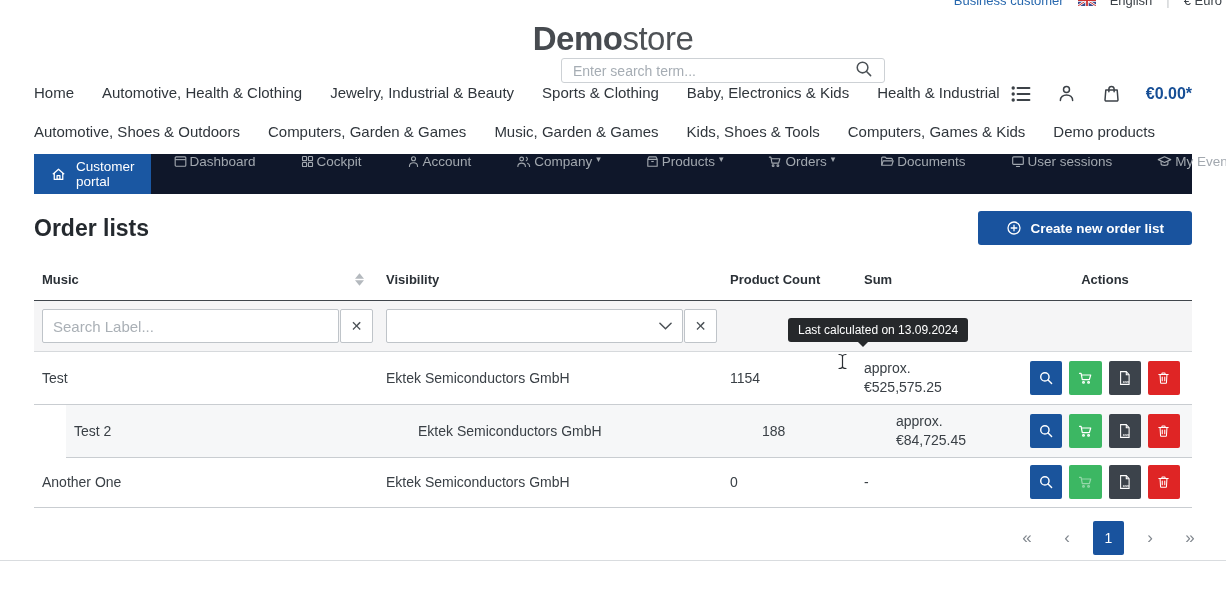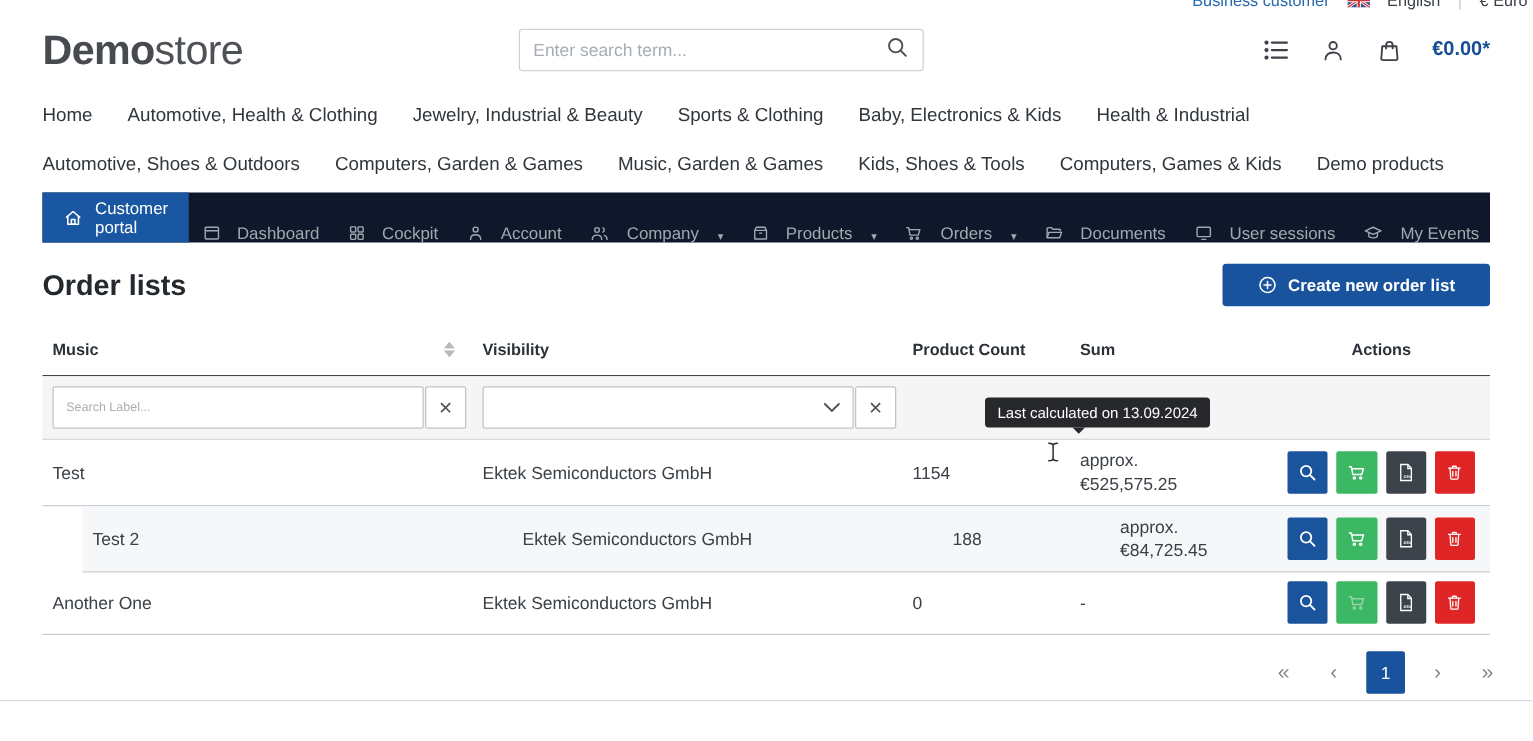--- a/index.html
+++ b/index.html
@@ -8,61 +8,61 @@
   .container { padding:0 34px; }
 
   
   .topstrip { height:9px; overflow:hidden; }
   .topstrip-inner { height:20px; margin-top:-10px; display:flex; justify-content:flex-end; align-items:center; gap:14px; font-size:13px; color:#3c4248; padding-right:4px; }
   .topstrip a { color:#2868ae; text-decoration:none; }
   .flag { width:18px; height:12px; border-radius:2px; display:inline-block; }
   .tdivider { color:#c6cacd; }
 
   
-  .hdr { display:flex; align-items:center; margin-top:11px; height:40px; }
+  .hdr { display:flex; align-items:center; margin-top:11px; height:40px;flex-direction:column; }
   .logo { font-size:33px; color:#4e5256; font-weight:300; letter-spacing:-0.5px; cursor:pointer; }
   .logo b { font-weight:800; color:#474b50; }
   .searchwrap { width:324px; height:34px; border:1px solid #cdd1d5; border-radius:3px; display:flex; align-items:center; padding:0 11px; margin-left:220px; background:#fff; }
   .searchwrap input { flex:1; border:none; outline:none; font-size:14px; color:#333; font-family:inherit; }
   .searchwrap input::placeholder { color:#a6adb4; }
   .hdr-icons { display:flex; align-items:center; gap:24px; margin-left:auto; color:#3c4248; }
   .hdr-icons .icon { cursor:pointer; display:flex; }
   .price { color:#174f96; font-weight:700; font-size:16px; cursor:pointer; }
 
   
   .nav1, .nav2 { display:flex; gap:28px; font-size:15px; color:#30363c; }
   .nav1 { margin-top:24px; }
   .nav2 { margin-top:22px; }
   .nav1 span, .nav2 span { cursor:pointer; white-space:nowrap; }
 
   
   .portalbar { margin-top:14px; height:40px; background:#0f172a; display:flex; align-items:stretch; color:#a2a8af; font-size:13.5px; }
   .portal-active { background:#1a57a2; color:#fff; display:flex; align-items:center; gap:9px; padding:0 16px; font-weight:500; cursor:pointer; }
-  .portal-item { display:flex; align-items:flex-end; gap:13px; padding:0 11px; cursor:pointer; white-space:nowrap; }
+  .portal-item { display:flex; align-items:flex-start; gap:2px; padding:0 22px; cursor:pointer; white-space:nowrap; }
   .portal-item .caret { font-size:9px; margin-left:2px; }
   .portalbar svg { flex:none; }
 
   
   .titlerow { display:flex; align-items:center; justify-content:space-between; margin-top:17px; }
   .titlerow h1 { font-size:23px; font-weight:800; color:#24292e; }
   .create-btn { background:#19539e; color:#fff; border:none; font-family:inherit; font-size:13.5px; font-weight:700; height:34px; padding:0 28px; border-radius:3px; display:flex; align-items:center; gap:8px; cursor:pointer; }
 
   
   .tablewrap { position:relative; margin-top:15px; }
   .tgrid { display:grid; grid-template-columns:344px 344px 134px 1fr 170px; }
   .thead { font-size:13px; font-weight:700; color:#2b3137; padding:12px 0 13px; border-bottom:1px solid #40464c; }
   .thead > div { padding-left:8px; }
   .th-label { display:flex; align-items:center; justify-content:space-between; padding-right:14px; }
   .th-actions { text-align:center; padding-right:12px; }
   .sort { cursor:pointer; display:flex; flex-direction:column; gap:1px; }
 
   .filterrow { background:#f5f5f6; padding:8px 0; border-bottom:1px solid #d6d9dc; align-items:center; }
   .fcell { padding-left:8px; display:flex; }
   .fld { height:34px; border:1px solid #bfc4c9; background:#fff; }
-  .filterrow input.fld { width:297px; border-radius:2px; padding:0 10px; font-size:10px; color:#333; outline:none; font-family:inherit; }
+  .filterrow input.fld { width:297px; border-radius:2px; padding:0 10px; font-size:15px; color:#333; outline:none; font-family:inherit; }
   .filterrow input.fld::placeholder { color:#aab0b6; }
   .clear-btn { width:33px; margin-left:1px; display:flex; align-items:center; justify-content:center; font-size:14px; color:#4b5156; cursor:pointer; border-radius:2px; }
   .selectbox { width:297px; border-radius:2px; display:flex; align-items:center; justify-content:flex-end; padding:0 10px; cursor:pointer; color:#4b5156; }
 
   .trow { min-height:50px; align-items:center; font-size:14px; color:#3a4046; border-bottom:1px solid #c9cdd1; }
   .trow.striped { background:#f6f7f8;margin-left:32px; }
   .trow > div { padding-left:8px; }
   .sumcell { line-height:1.35; padding-top:7px; padding-bottom:7px; }
   .actions { display:flex; justify-content:flex-end; gap:7px; padding-right:12px; }
   .abtn { width:34px; height:34px; border:none; border-radius:2px; display:flex; align-items:center; justify-content:center; color:#fff; cursor:pointer; padding:0; }

